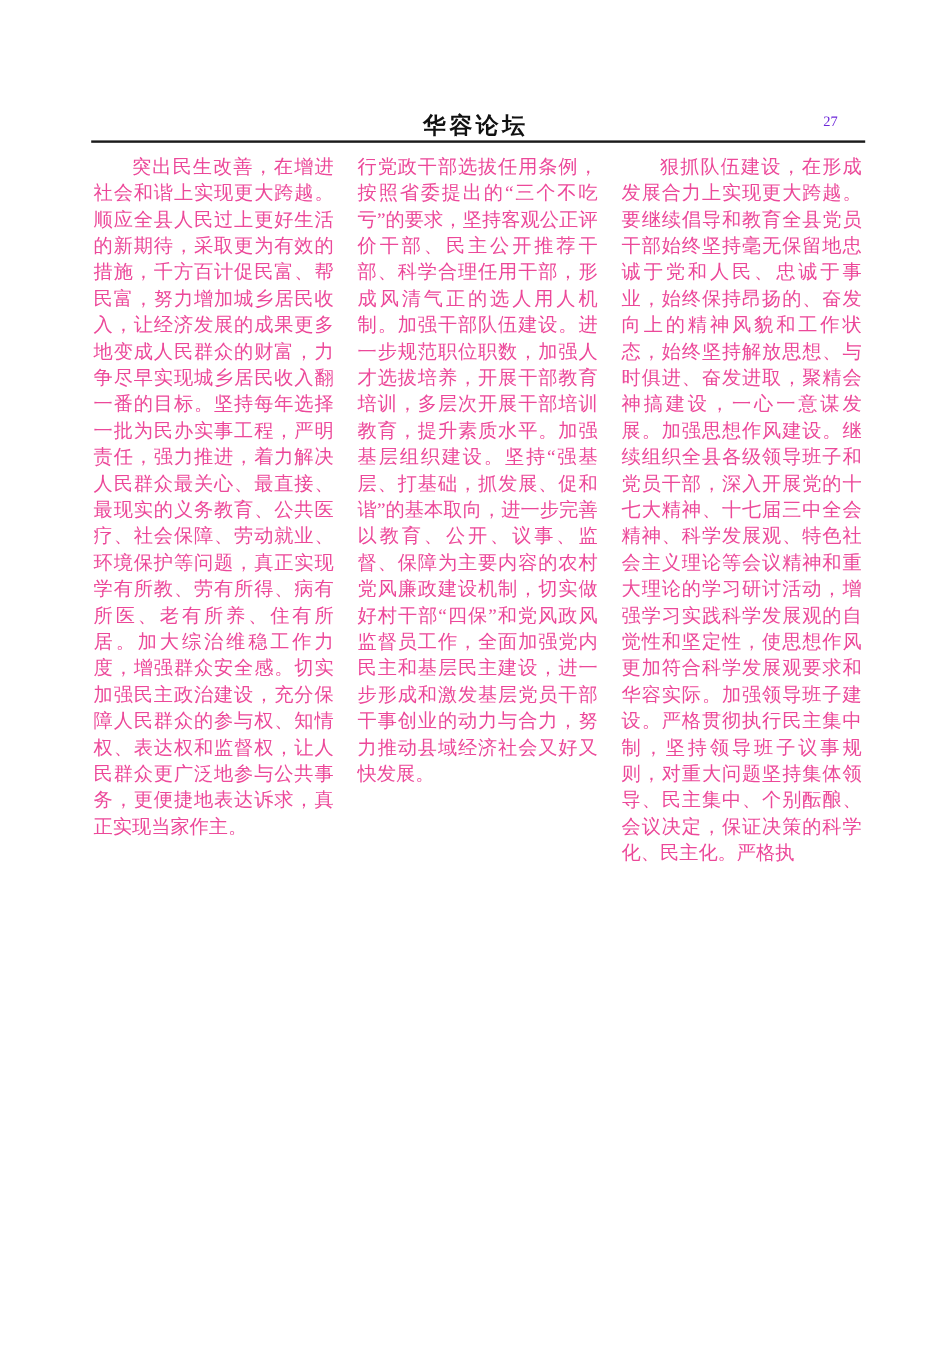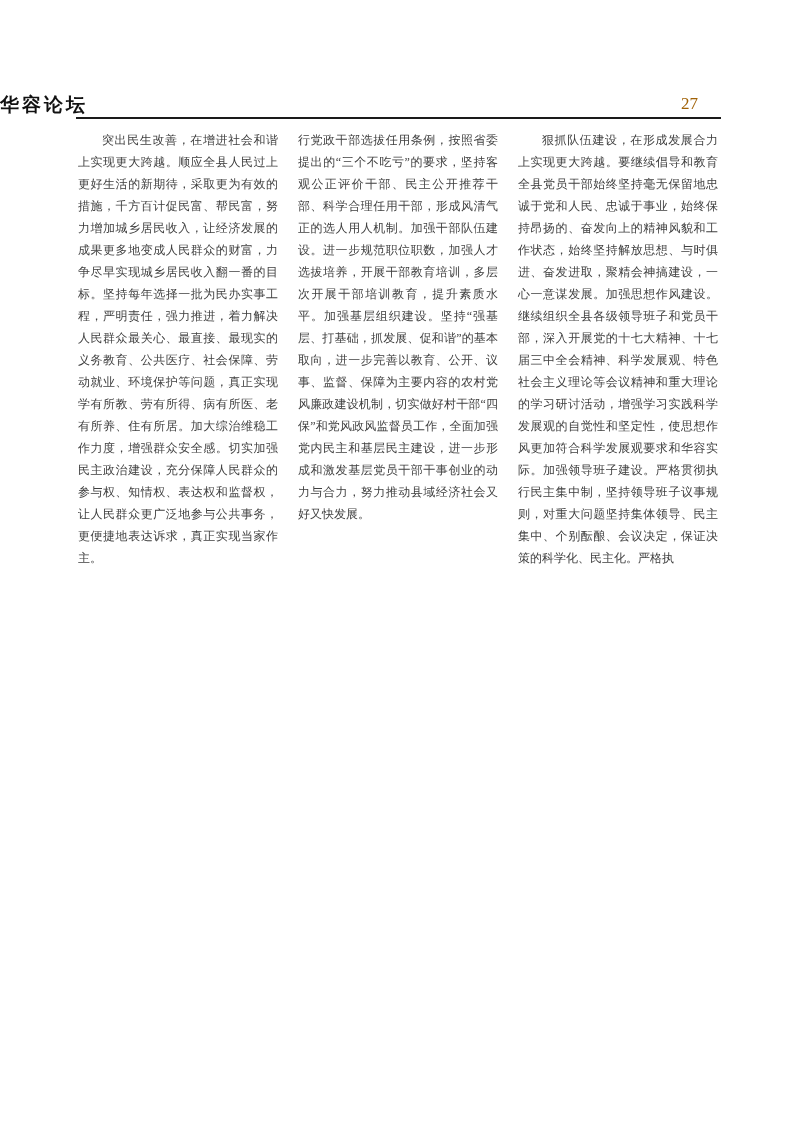--- a/index.html
+++ b/index.html
@@ -13,32 +13,33 @@
     height: 1122px;
     background: #ffffff;
     overflow: hidden;
     font-family: "Liberation Serif", serif;
   }
   .header-title {
     position: absolute;
     top: 92px;
     left: 0;
     width: 793px;
+    text-align: center;
     font-size: 19px;
     font-weight: bold;
     letter-spacing: 3px;
     color: #111111;
     font-family: "Liberation Serif", serif;
   }
   .page-number {
     position: absolute;
     top: 94px;
     right: 95px;
-    font-size: 17px;
-    color: #a16207;
+    font-size: 12px;
+    color: #6d28d9;
     font-family: "Liberation Serif", serif;
   }
   .header-divider {
     position: absolute;
     top: 117px;
     left: 76px;
     width: 645px;
     height: 2px;
     background: #1a1a1a;
   }
@@ -49,23 +50,23 @@
     width: 640px;
     display: flex;
     gap: 20px;
   }
   .article-column {
     width: 200px;
     flex: 0 0 200px;
   }
   .article-column p {
     margin: 0;
-    font-size: 12px;
+    font-size: 16px;
     line-height: 22px;
-    color: #404040;
+    color: #ec4899;
     text-align: justify;
     text-justify: inter-character;
     word-break: break-all;
     font-family: "Liberation Serif", serif;
   }
   .article-column p.indent {
     text-indent: 2em;
   }
 </style>
 </head>

